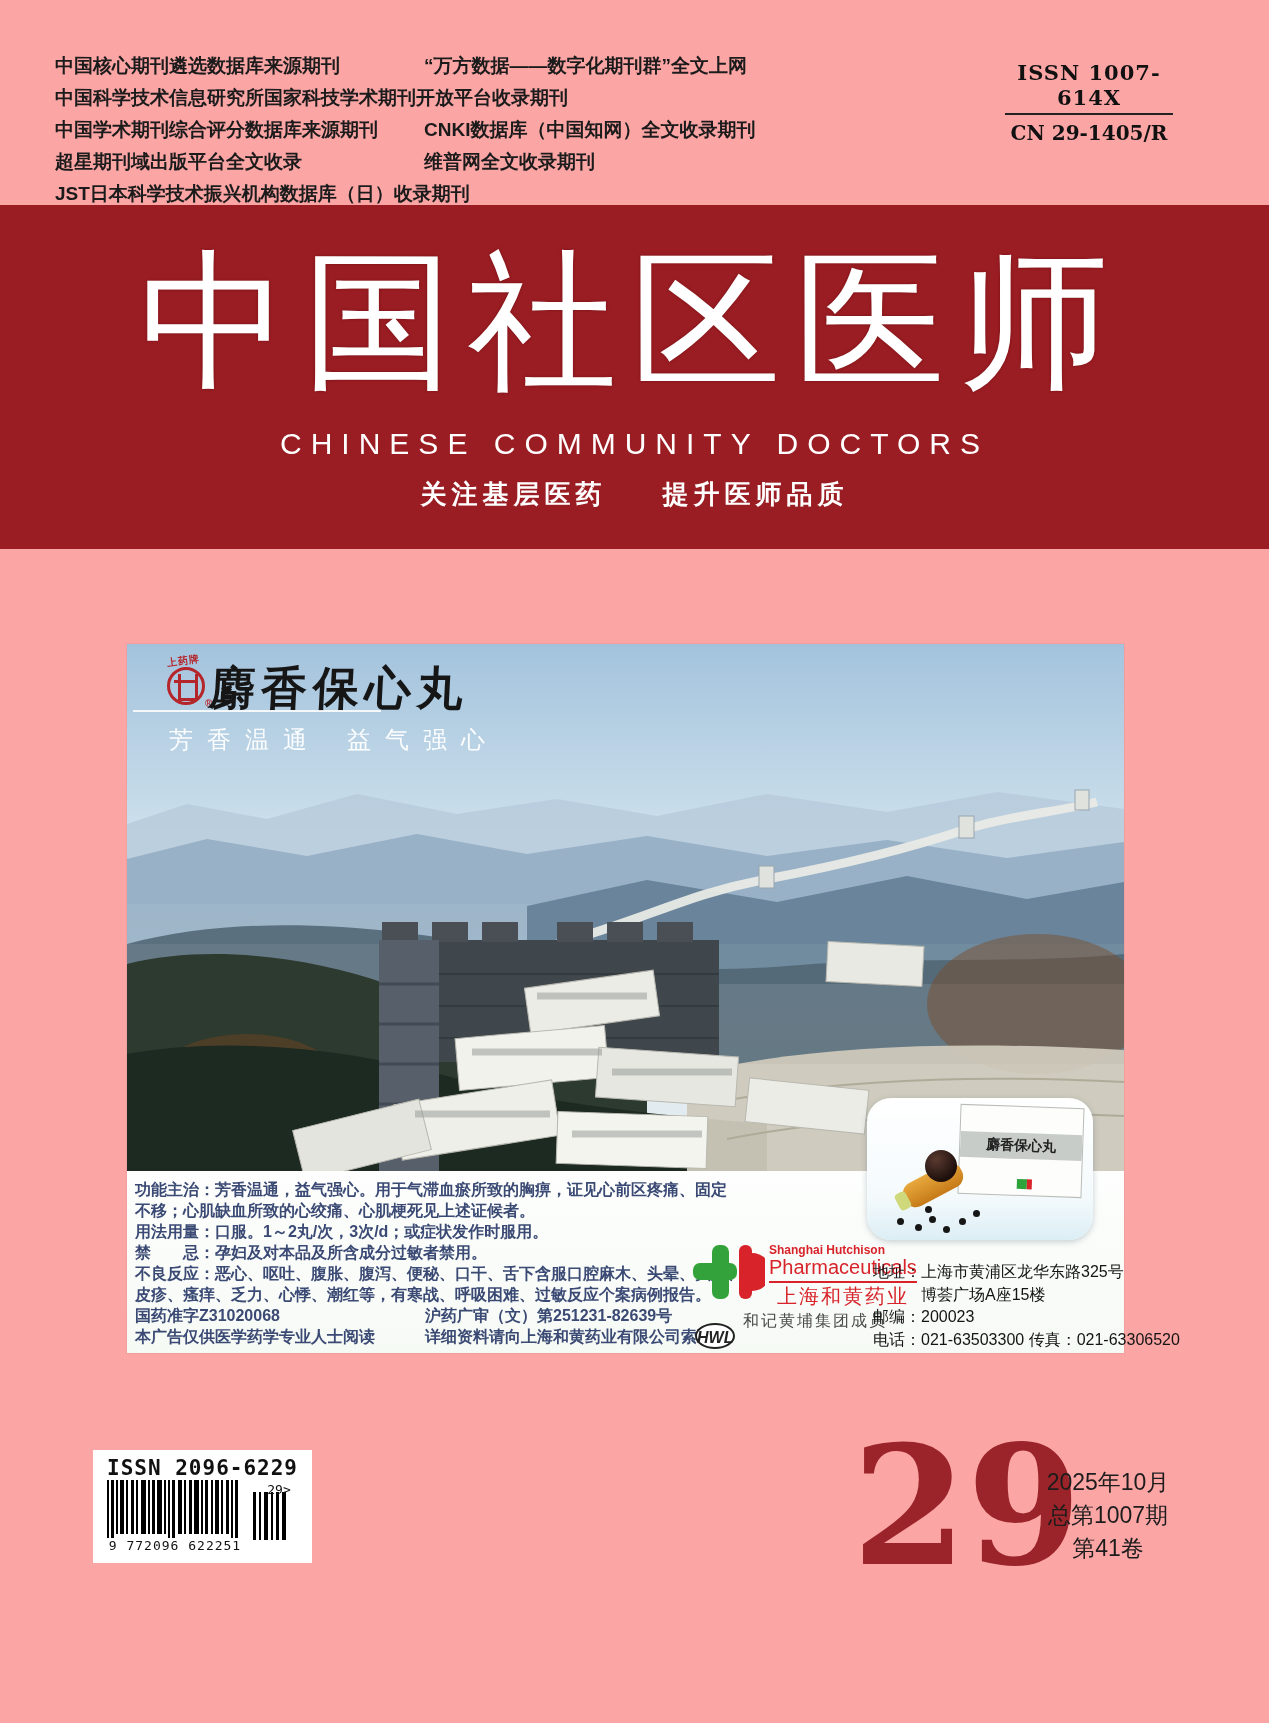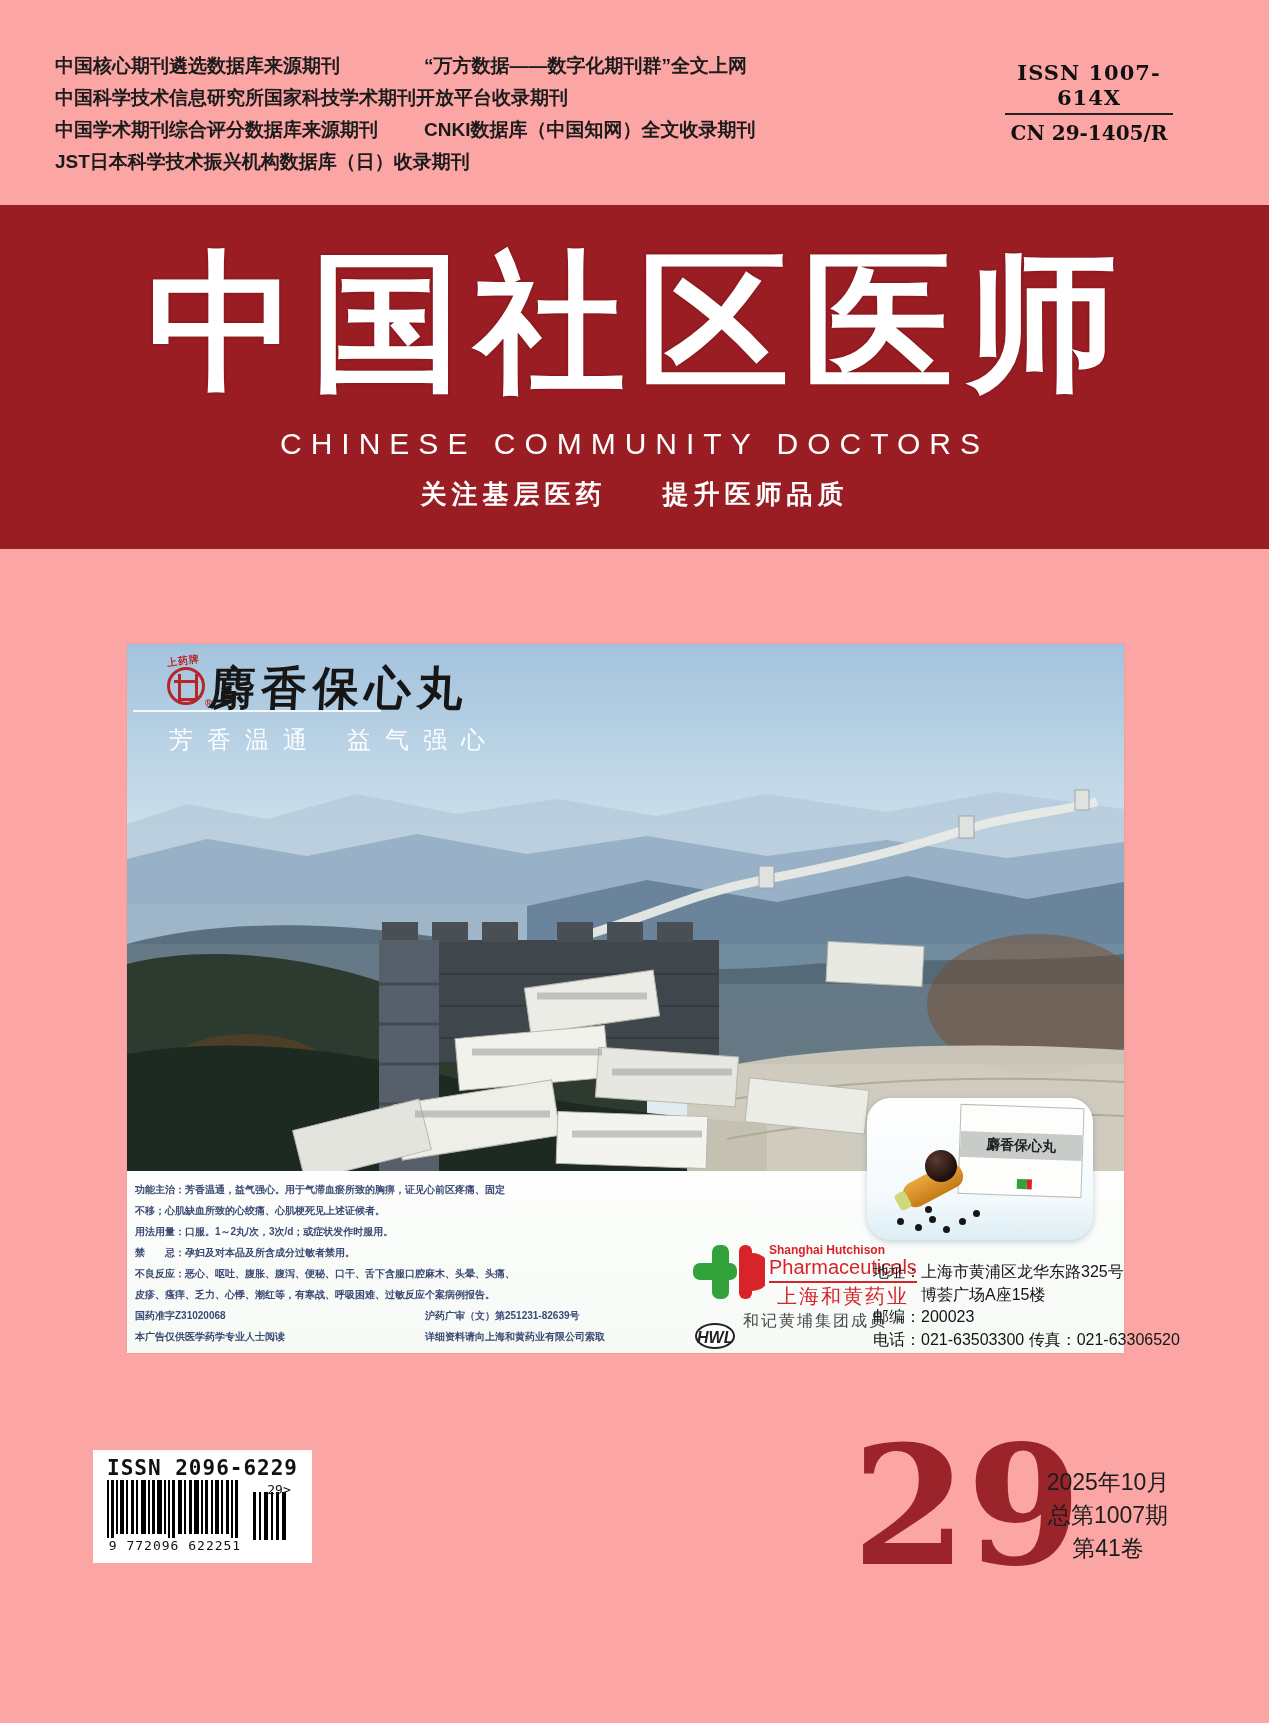--- a/index.html
+++ b/index.html
@@ -11,22 +11,22 @@
   .index-list{position:absolute;left:55px;top:50px;font-size:19px;font-weight:600;color:#1b1b1b;}
   .index-row{display:flex;height:32px;line-height:32px;white-space:nowrap;}
   .index-col1{width:369px;}
   .issn-box{position:absolute;right:96px;top:60px;width:168px;text-align:center;
             font-family:"DejaVu Serif",serif;font-weight:bold;color:#111;}
   .issn-top{font-size:21px;letter-spacing:1px;padding-bottom:3px;border-bottom:2px solid #222;}
   .issn-cn{font-size:20px;padding-top:6px;}
 
   
   .masthead{position:absolute;left:0;top:205px;width:1269px;height:344px;background:#9a1d23;}
-  .mast-title{position:absolute;left:8px;top:36px;width:1262px;text-align:center;color:#fff;
-              font-family:"DejaVu Serif",serif;font-weight:bold;font-size:150px;line-height:160px;
+  .mast-title{position:absolute;left:0;top:36px;width:1262px;text-align:center;color:#fff;
+              font-family:"DejaVu Serif",serif;font-weight:normal;font-size:150px;line-height:160px;
               letter-spacing:14px;text-shadow:0 0 3px rgba(90,10,12,.6);white-space:nowrap;}
   .mast-en{position:absolute;left:0;top:222px;width:1269px;text-align:center;color:#fff;
            font-size:30px;letter-spacing:9px;font-weight:500;white-space:nowrap;}
   .mast-slogan{position:absolute;left:0;top:272px;width:1269px;text-align:center;color:#fff;
                font-size:26px;font-weight:bold;letter-spacing:5px;white-space:nowrap;}
   .mast-slogan .gap{display:inline-block;width:56px;}
 
   
   .ad{position:absolute;left:127px;top:644px;width:997px;height:709px;background:#fff;
       box-shadow:0 0 0 1px rgba(0,0,0,.04);}
@@ -66,21 +66,21 @@
              background:linear-gradient(180deg,#e8a93e,#c67a18);transform:rotate(-28deg);}
   .inset-bottle:before{content:"";position:absolute;left:-8px;top:4px;width:12px;height:18px;border-radius:4px;
              background:#cfd87a;}
   .inset-bigpill{position:absolute;left:58px;top:52px;width:32px;height:32px;border-radius:50%;
              background:radial-gradient(circle at 35% 30%,#5a3a30,#1d0f0c 70%);}
   .pill{position:absolute;width:7px;height:7px;border-radius:50%;background:#161616;}
 
   
   .ad-info{position:absolute;left:0;top:527px;width:997px;height:182px;
            background:linear-gradient(180deg,#fdfefd,#f6faf5);}
-  .druginfo{position:absolute;left:8px;top:8px;color:#3b4a74;font-weight:bold;font-size:10px;}
+  .druginfo{position:absolute;left:8px;top:8px;color:#3b4a74;font-weight:bold;font-size:16px;}
   .druginfo div{height:21px;line-height:21px;white-space:nowrap;}
   .dual-row{display:flex;white-space:nowrap;}
   .dual-row .c1{width:290px;}
 
   .company{position:absolute;left:566px;top:70px;width:180px;height:106px;}
   .cross-icon{position:absolute;left:0;top:4px;width:72px;height:54px;}
   .co-en1{position:absolute;left:76px;top:2px;font-size:12px;font-weight:bold;color:#d8232a;white-space:nowrap;}
   .co-en2{position:absolute;left:76px;top:15px;font-size:20px;color:#d8232a;white-space:nowrap;
           border-bottom:2px solid #d8232a;padding-bottom:2px;}
   .co-cn{position:absolute;left:84px;top:42px;font-size:20px;color:#d8232a;letter-spacing:2px;white-space:nowrap;}
@@ -119,20 +119,24 @@
       <div class="index-row">
         <span class="index-col1">中国核心期刊遴选数据库来源期刊</span>
         <span>“万方数据——数字化期刊群”全文上网</span>
       </div>
       <div class="index-row">
         <span>中国科学技术信息研究所国家科技学术期刊开放平台收录期刊</span>
       </div>
       <div class="index-row">
         <span class="index-col1">中国学术期刊综合评分数据库来源期刊</span>
         <span>CNKI数据库（中国知网）全文收录期刊</span>
+      </div>
+      <div class="index-row">
+        <span class="index-col1">超星期刊域出版平台全文收录</span>
+        <span>维普网全文收录期刊</span>
       </div>
       <div class="index-row">
         <span>JST日本科学技术振兴机构数据库（日）收录期刊</span>
       </div>
     </div>
     <div class="issn-box">
       <div class="issn-top">ISSN 1007-614X</div>
       <div class="issn-cn">CN 29-1405/R</div>
     </div>
   </div>

